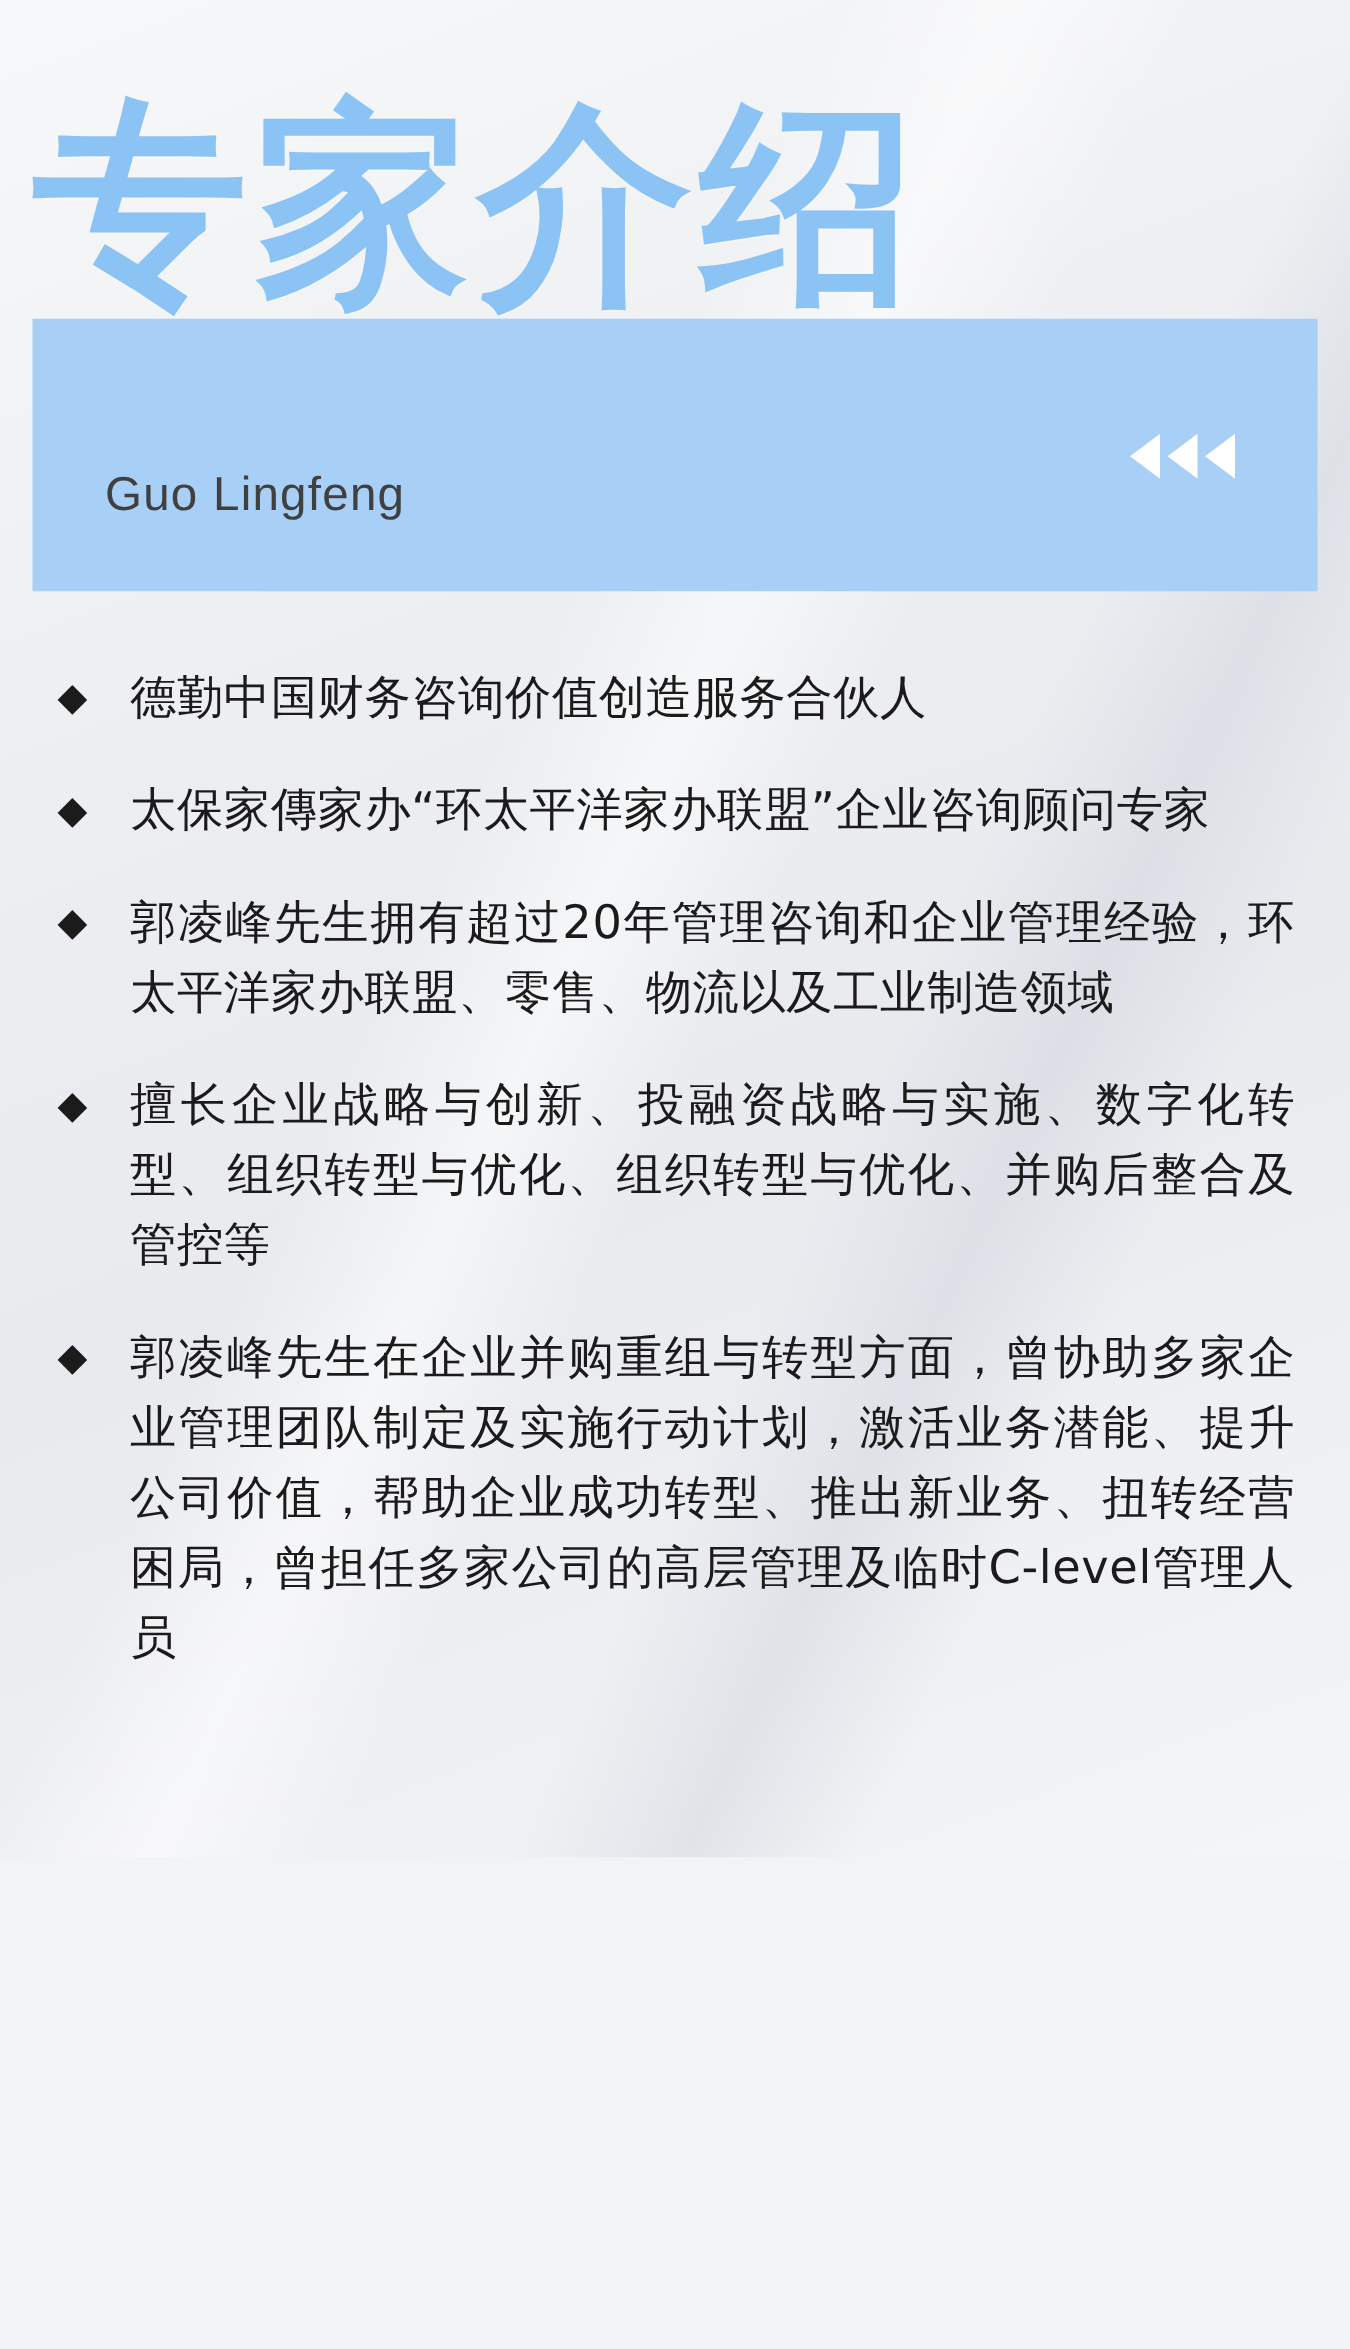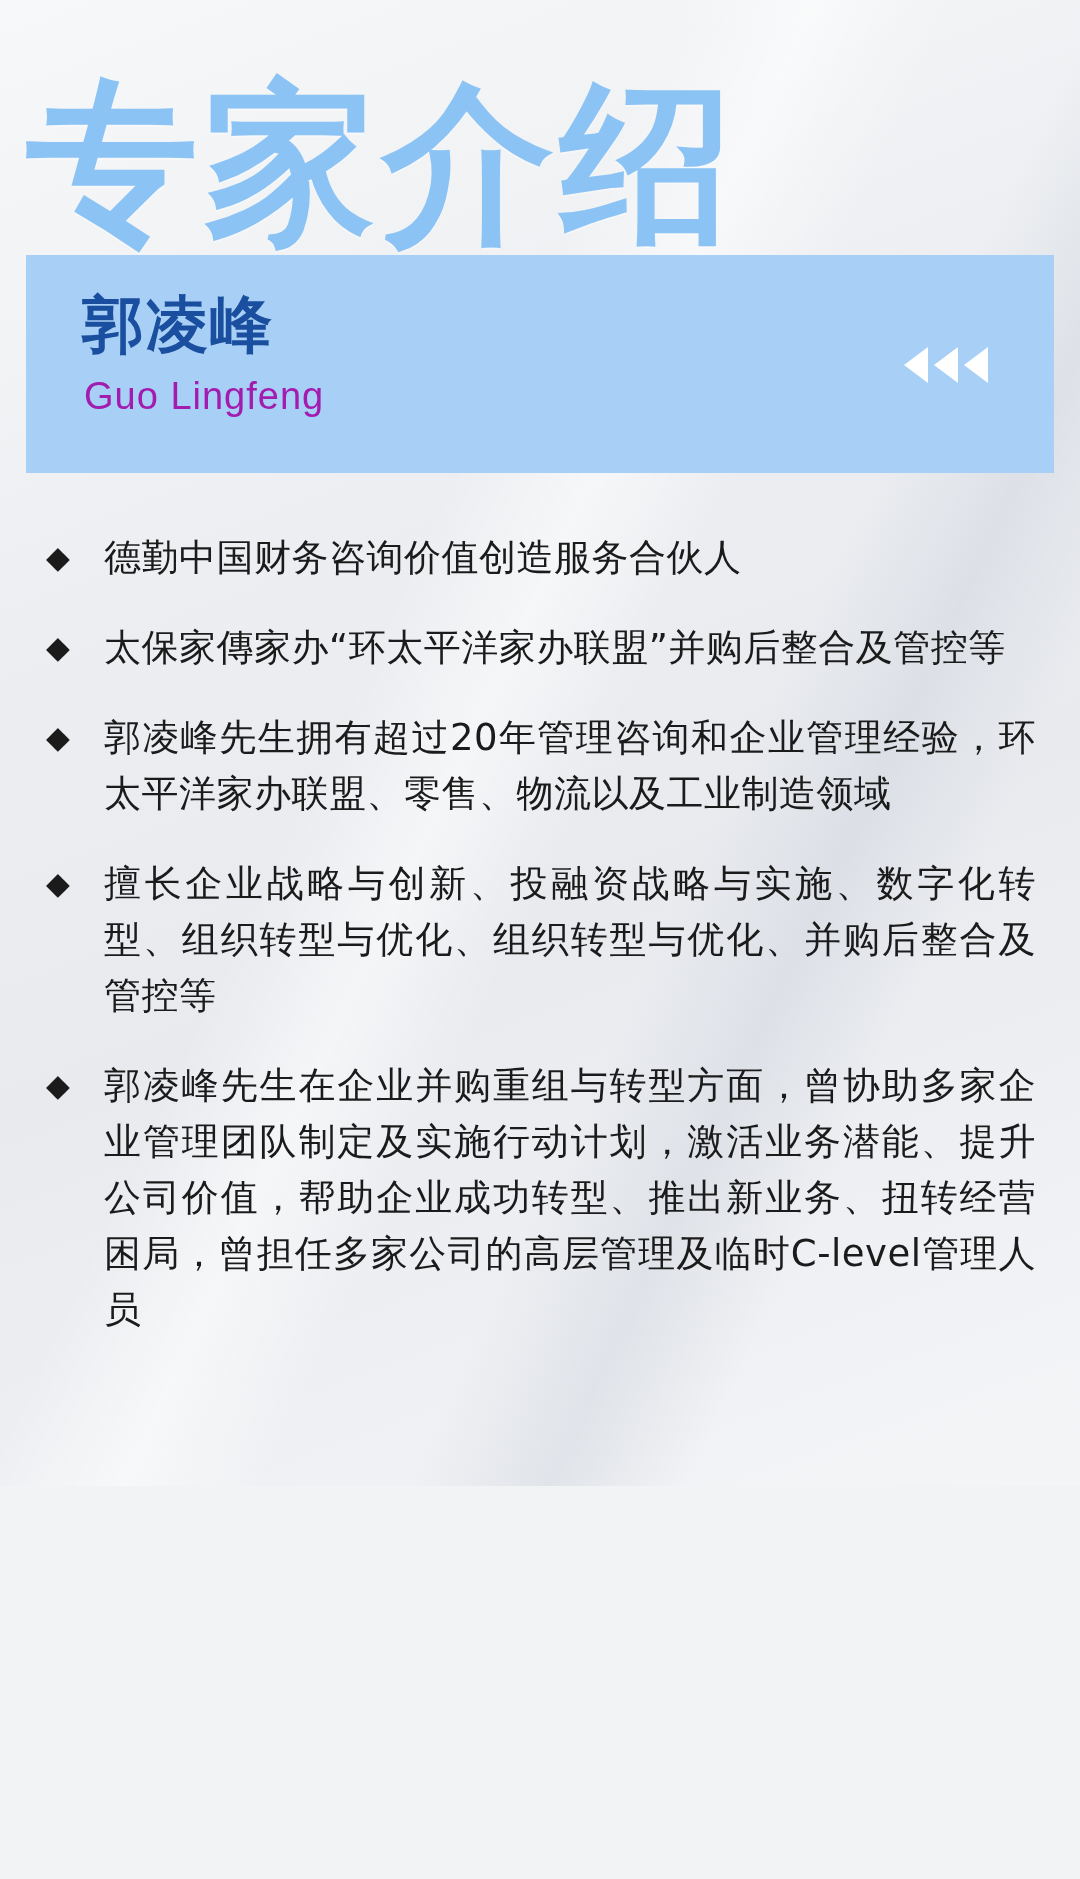--- a/index.html
+++ b/index.html
@@ -73,21 +73,21 @@
     letter-spacing: 2px;
   }
   .name-en {
     position: absolute;
     left: 58px;
     top: 118px;
     font-family: "Liberation Sans", sans-serif;
     font-weight: 400;
     font-size: 38px;
     line-height: 46px;
-    color: #a21caf;
+    color: #404040;
     letter-spacing: 1px;
   }
   .arrows {
     position: absolute;
     right: 66px;
     top: 92px;
     display: flex;
     gap: 6px;
   }
   .arrow {
@@ -134,37 +134,36 @@
 <body>
 
 <div class="poster">
   <div class="sheen"></div>
 
   <div class="title-wrap">
     <div class="big-title">专家介绍</div>
   </div>
 
   <div class="name-card">
-    <div class="name-cn">郭凌峰</div>
     <div class="name-en">Guo Lingfeng</div>
     <div class="arrows">
       <span class="arrow"></span>
       <span class="arrow"></span>
       <span class="arrow"></span>
     </div>
   </div>
 
   <div class="bullets">
     <div class="bullet-item">
       <span class="bullet-mark">◆</span>
       <span class="bullet-text">德勤中国财务咨询价值创造服务合伙人</span>
     </div>
     <div class="bullet-item">
       <span class="bullet-mark">◆</span>
-      <span class="bullet-text">太保家傳家办“环太平洋家办联盟”并购后整合及管控等</span>
+      <span class="bullet-text">太保家傳家办“环太平洋家办联盟”企业咨询顾问专家</span>
     </div>
     <div class="bullet-item">
       <span class="bullet-mark">◆</span>
       <span class="bullet-text">郭凌峰先生拥有超过20年管理咨询和企业管理经验，环太平洋家办联盟、零售、物流以及工业制造领域</span>
     </div>
     <div class="bullet-item">
       <span class="bullet-mark">◆</span>
       <span class="bullet-text">擅长企业战略与创新、投融资战略与实施、数字化转型、组织转型与优化、组织转型与优化、并购后整合及管控等</span>
     </div>
     <div class="bullet-item">

